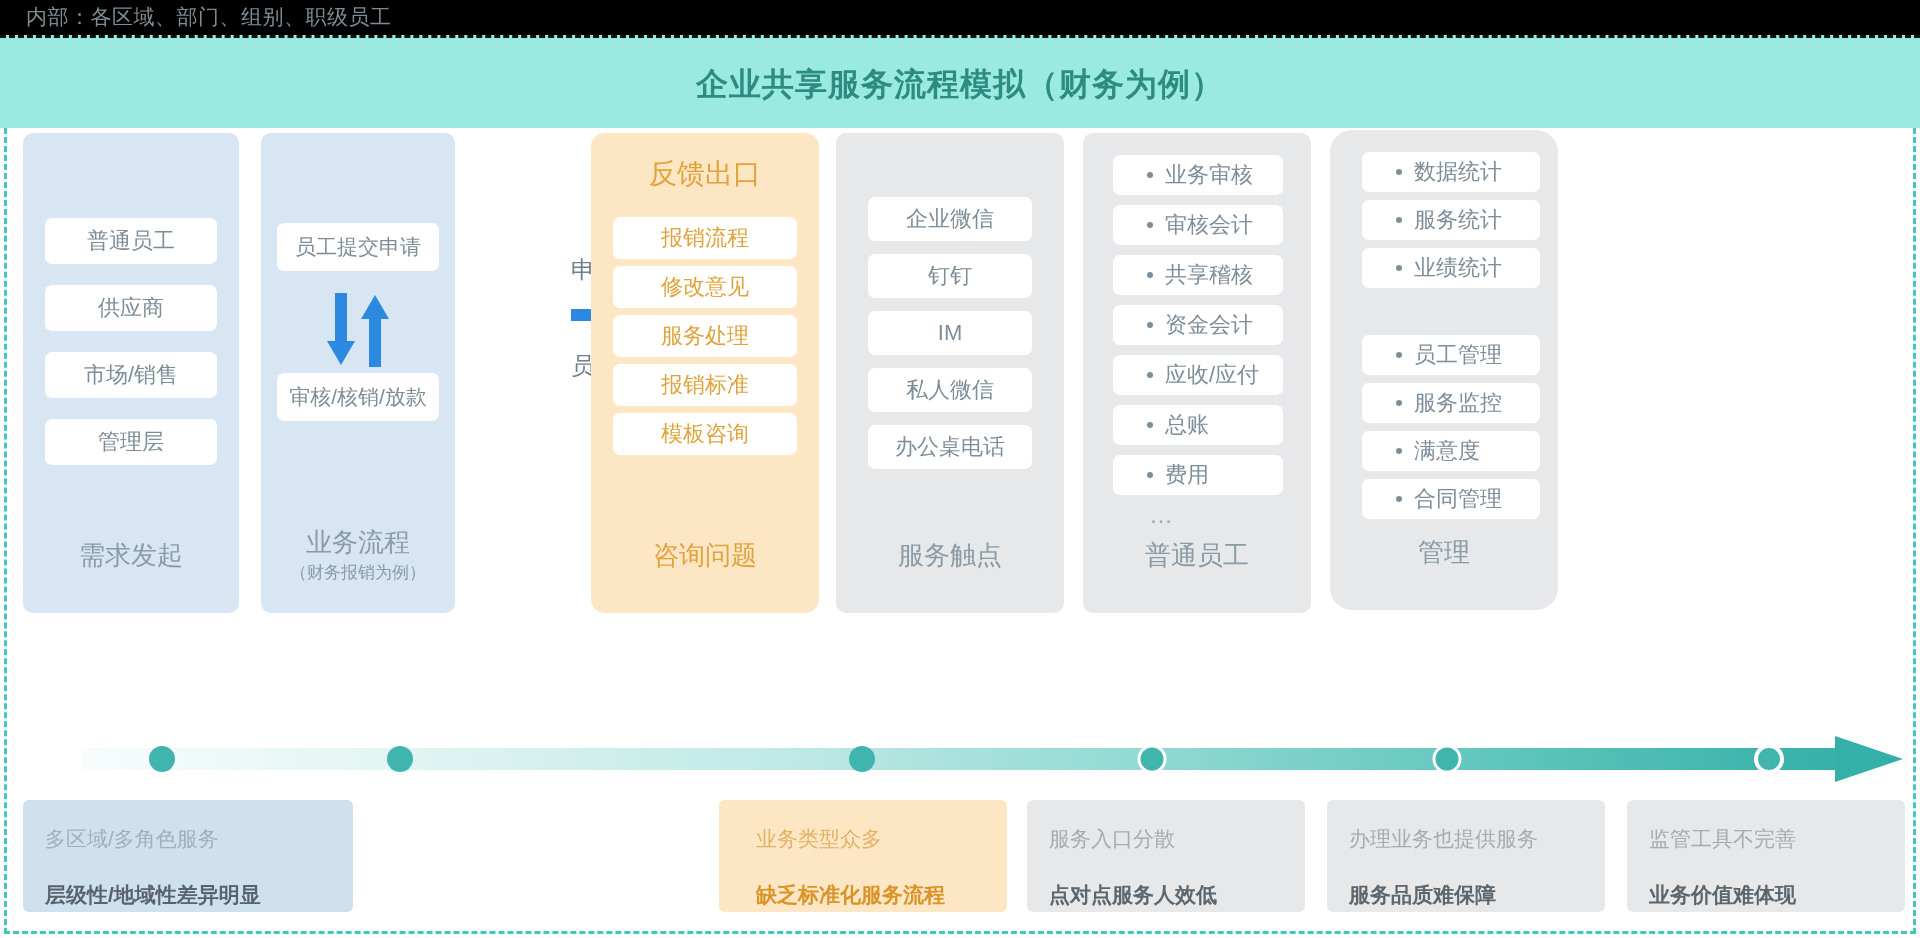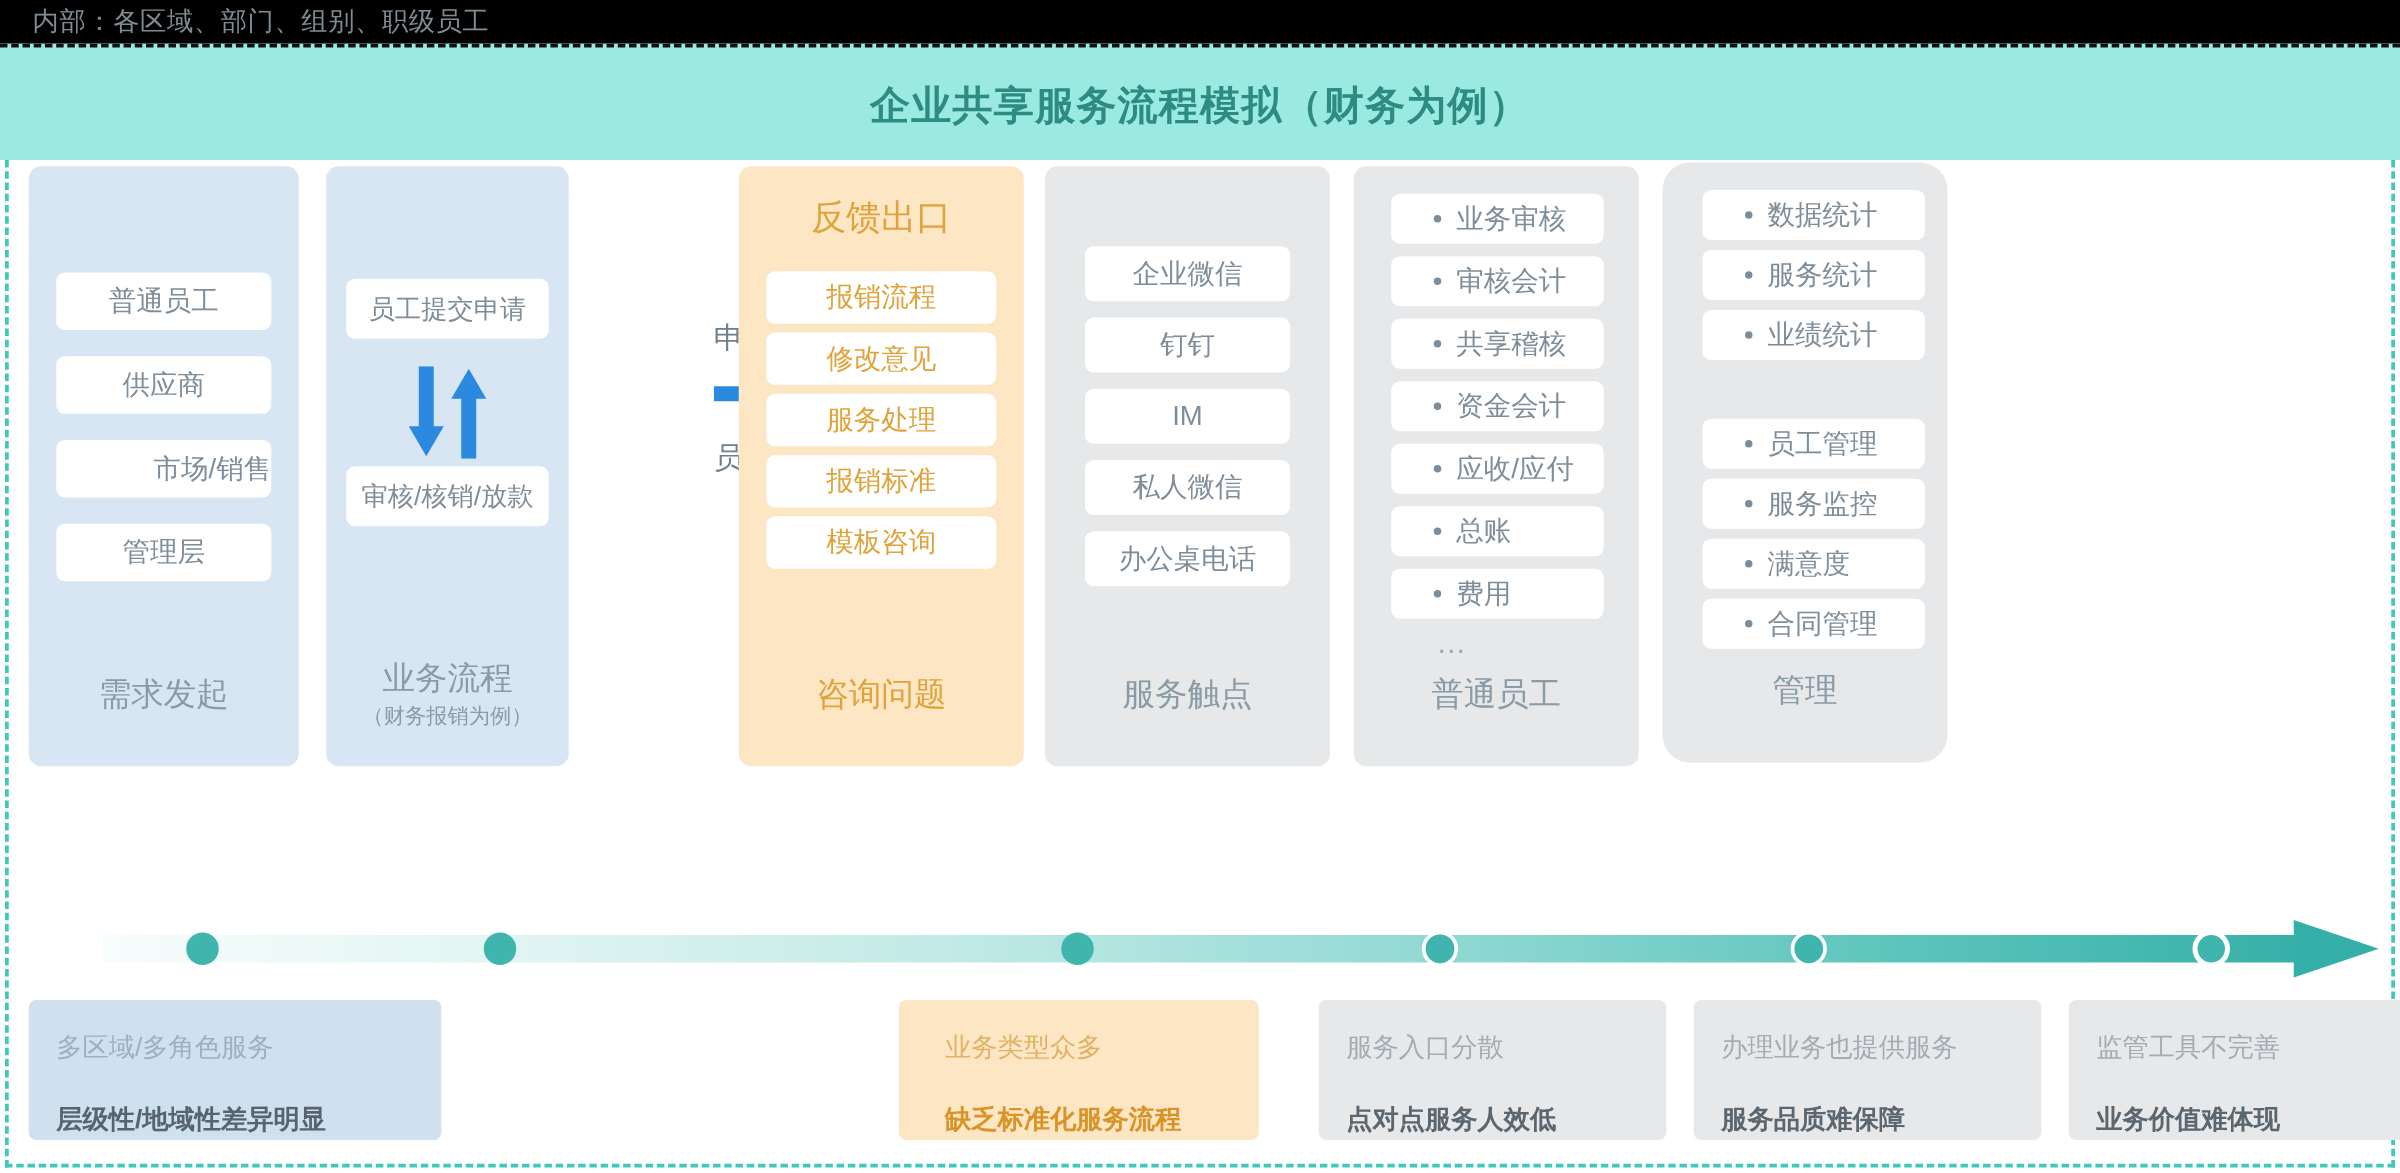--- a/index.html
+++ b/index.html
@@ -87,21 +87,21 @@
   
   .botbox {
     position: absolute; border-radius: 6px; padding: 28px 0 0 22px;
   }
   .botbox .l1 { font-size: 21px; line-height: 1.0; white-space: nowrap; }
   .botbox .l2 { font-size: 21px; font-weight: bold; margin-top: 32px; white-space: nowrap; }
   .bb-blue  { background: #cfe0ef; }
   .bb-blue .l1 { color: #9fb0bd; } .bb-blue .l2 { color: #58636d; }
   .bb-orange{ background: #fce6c4; }
   .bb-orange .l1 { color: #e2b164; } .bb-orange .l2 { color: #d99326; }
-  .bb-gray  { background: #e6e8ea; margin-left: 28px; }
+  .bb-gray  { background: #e6e8ea; }
   .bb-gray .l1 { color: #a3acb3; } .bb-gray .l2 { color: #5b666e; }
 </style>
 </head>
 <body>
 
 <div id="page">
 
   <div class="topbar">
     <div class="topbar-text">内部：各区域、部门、组别、职级员工</div>
   </div>
@@ -112,21 +112,21 @@
 
   <div class="body-area">
 
     <div class="col" style="left:16px; top:5px; width:216px; height:480px; background:#d7e6f2;">
       <div class="card" style="left:22px; top:85px; width:172px; height:46px;">
         <span>普通员工</span>
       </div>
       <div class="card" style="left:22px; top:152px; width:172px; height:46px;">
         <span>供应商</span>
       </div>
-      <div class="card" style="left:22px; top:219px; width:172px; height:46px;justify-content:flex-end;">
+      <div class="card" style="left:22px; top:219px; width:172px; height:46px;">
         <span>市场/销售</span>
       </div>
       <div class="card" style="left:22px; top:286px; width:172px; height:46px;">
         <span>管理层</span>
       </div>
       <div class="col-title" style="top:405px;">需求发起</div>
     </div>
 
     <div class="col" style="left:254px; top:5px; width:194px; height:480px; background:#d7e6f2;">
       <div class="card" style="left:16px; top:90px; width:162px; height:48px; font-size:21px;">
@@ -155,21 +155,21 @@
 
     <div class="mid-label" style="left:564px; top:126px;">申请驳回</div>
     <div style="position:absolute; left:564px; top:170px;">
       <svg width="140" height="34" viewBox="0 0 140 34" xmlns="http://www.w3.org/2000/svg">
         <rect x="0" y="11" width="112" height="12" fill="#2b8ae0"></rect>
         <polygon points="106,2 106,32 138,17" fill="#2b8ae0"></polygon>
       </svg>
     </div>
     <div class="mid-label" style="left:564px; top:222px;">员工咨询</div>
 
-    <div class="col" style="left:584px; top:5px; width:228px; height:480px; background:#fce6c4;">
+    <div class="col" style="left:584px; top:5px; width:228px; height:480px; background:#fce6c4;border-radius:14px;">
       <div class="col-head" style="top:22px;">反馈出口</div>
       <div class="card orange" style="left:22px; top:84px; width:184px; height:42px;">
         <span>报销流程</span>
       </div>
       <div class="card orange" style="left:22px; top:133px; width:184px; height:42px;">
         <span>修改意见</span>
       </div>
       <div class="card orange" style="left:22px; top:182px; width:184px; height:42px;">
         <span>服务处理</span>
       </div>

